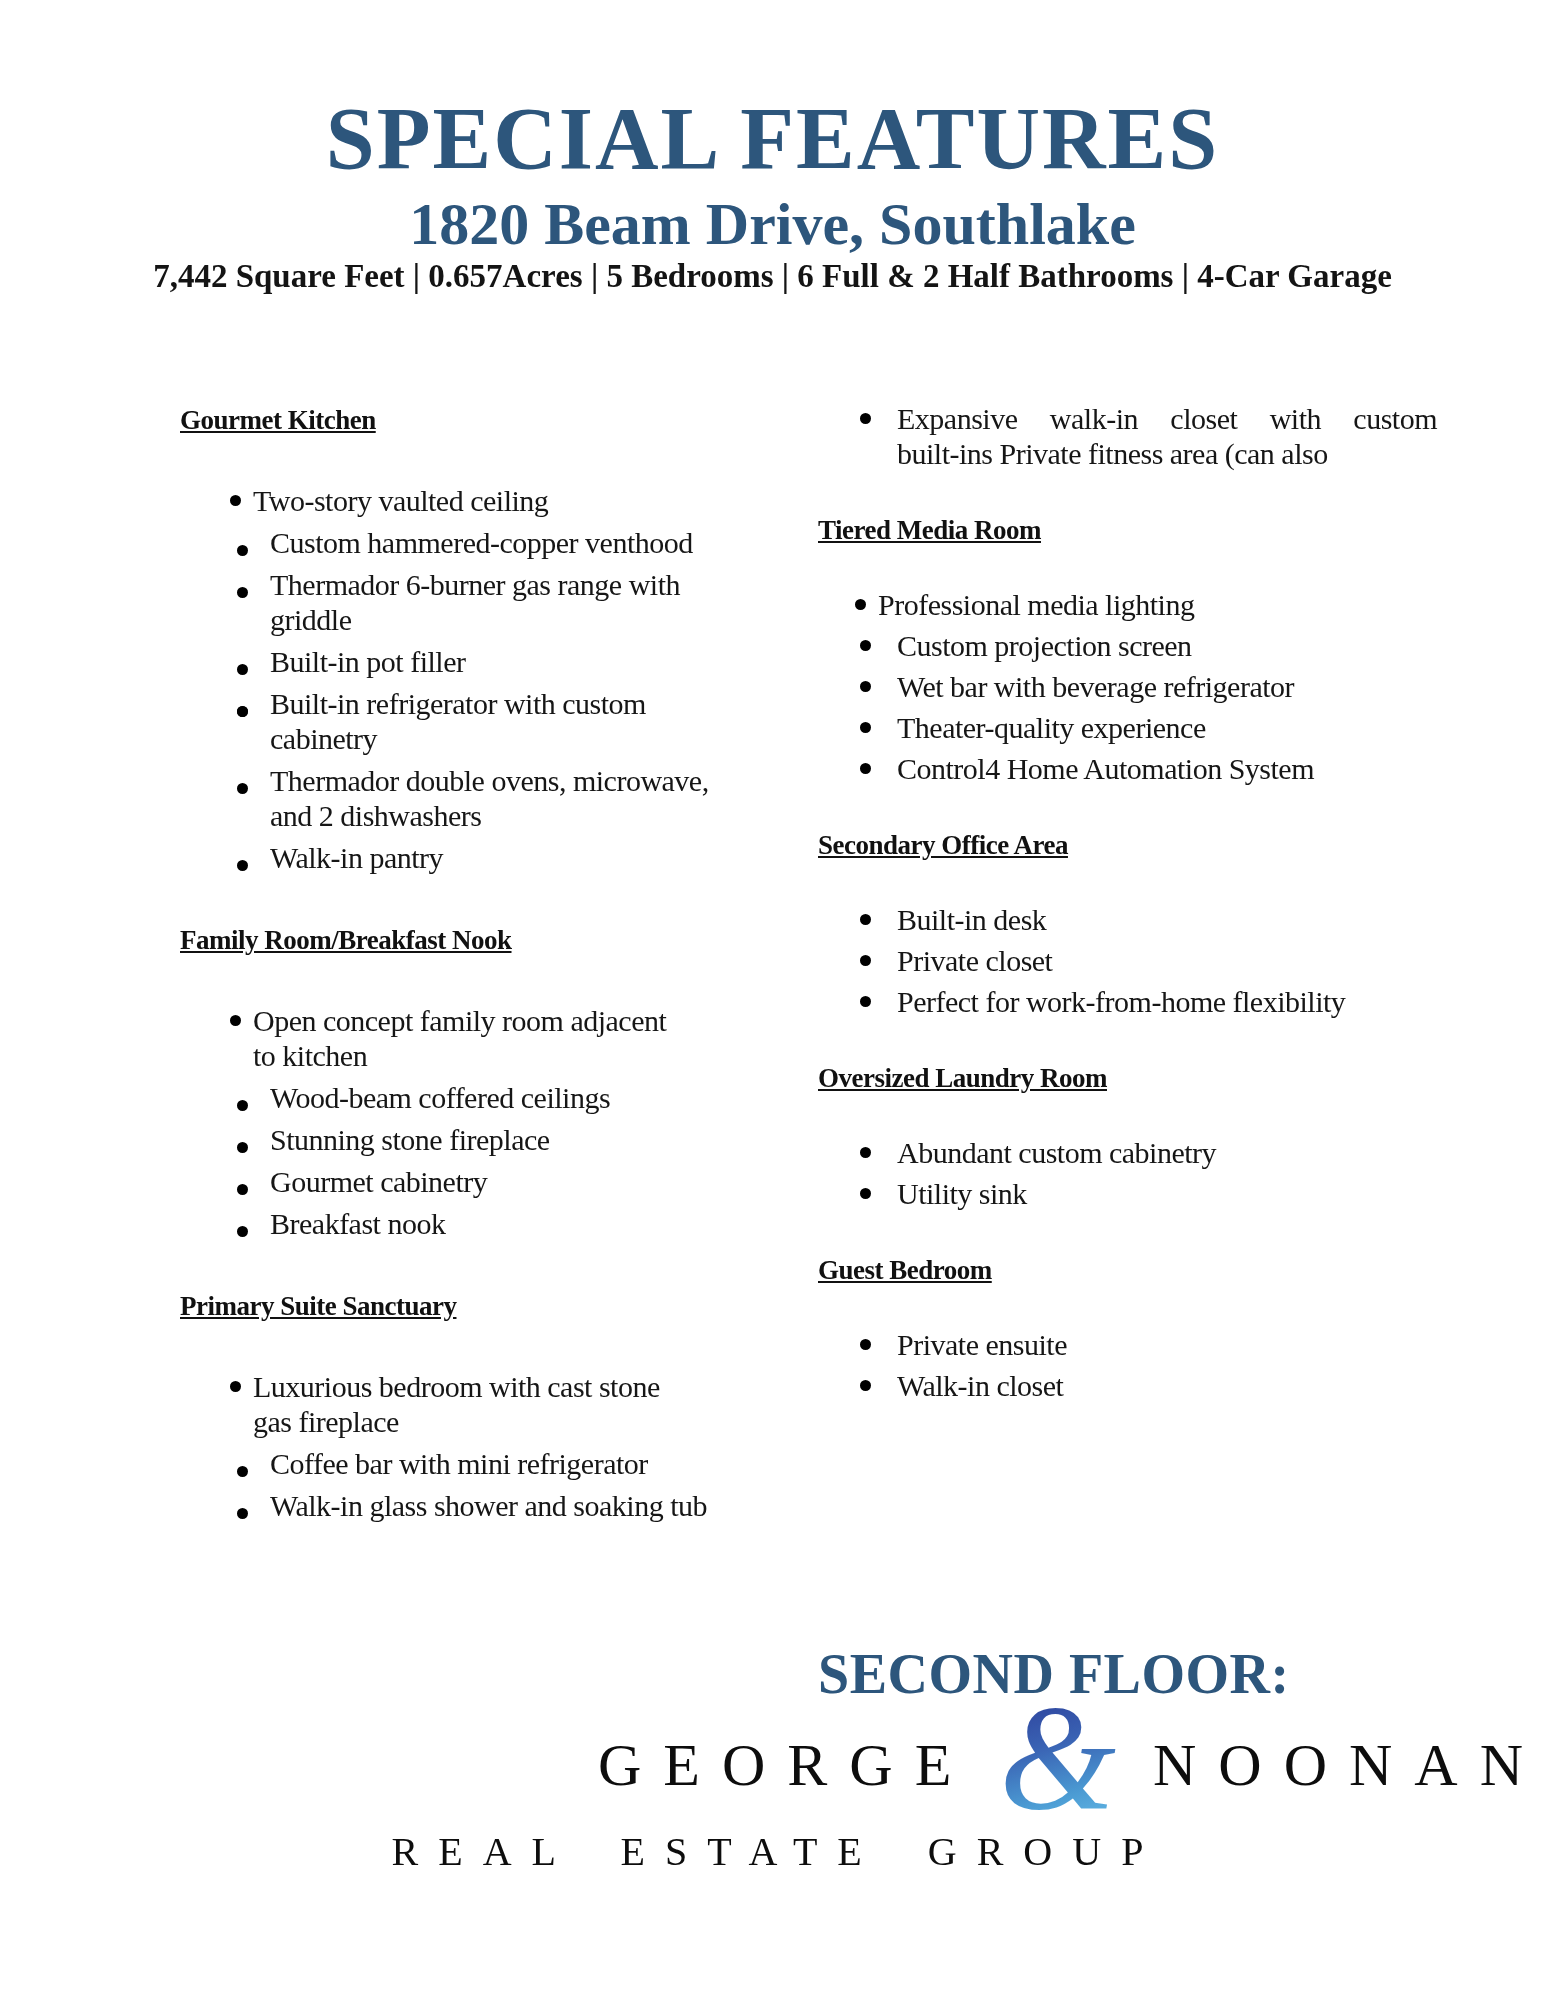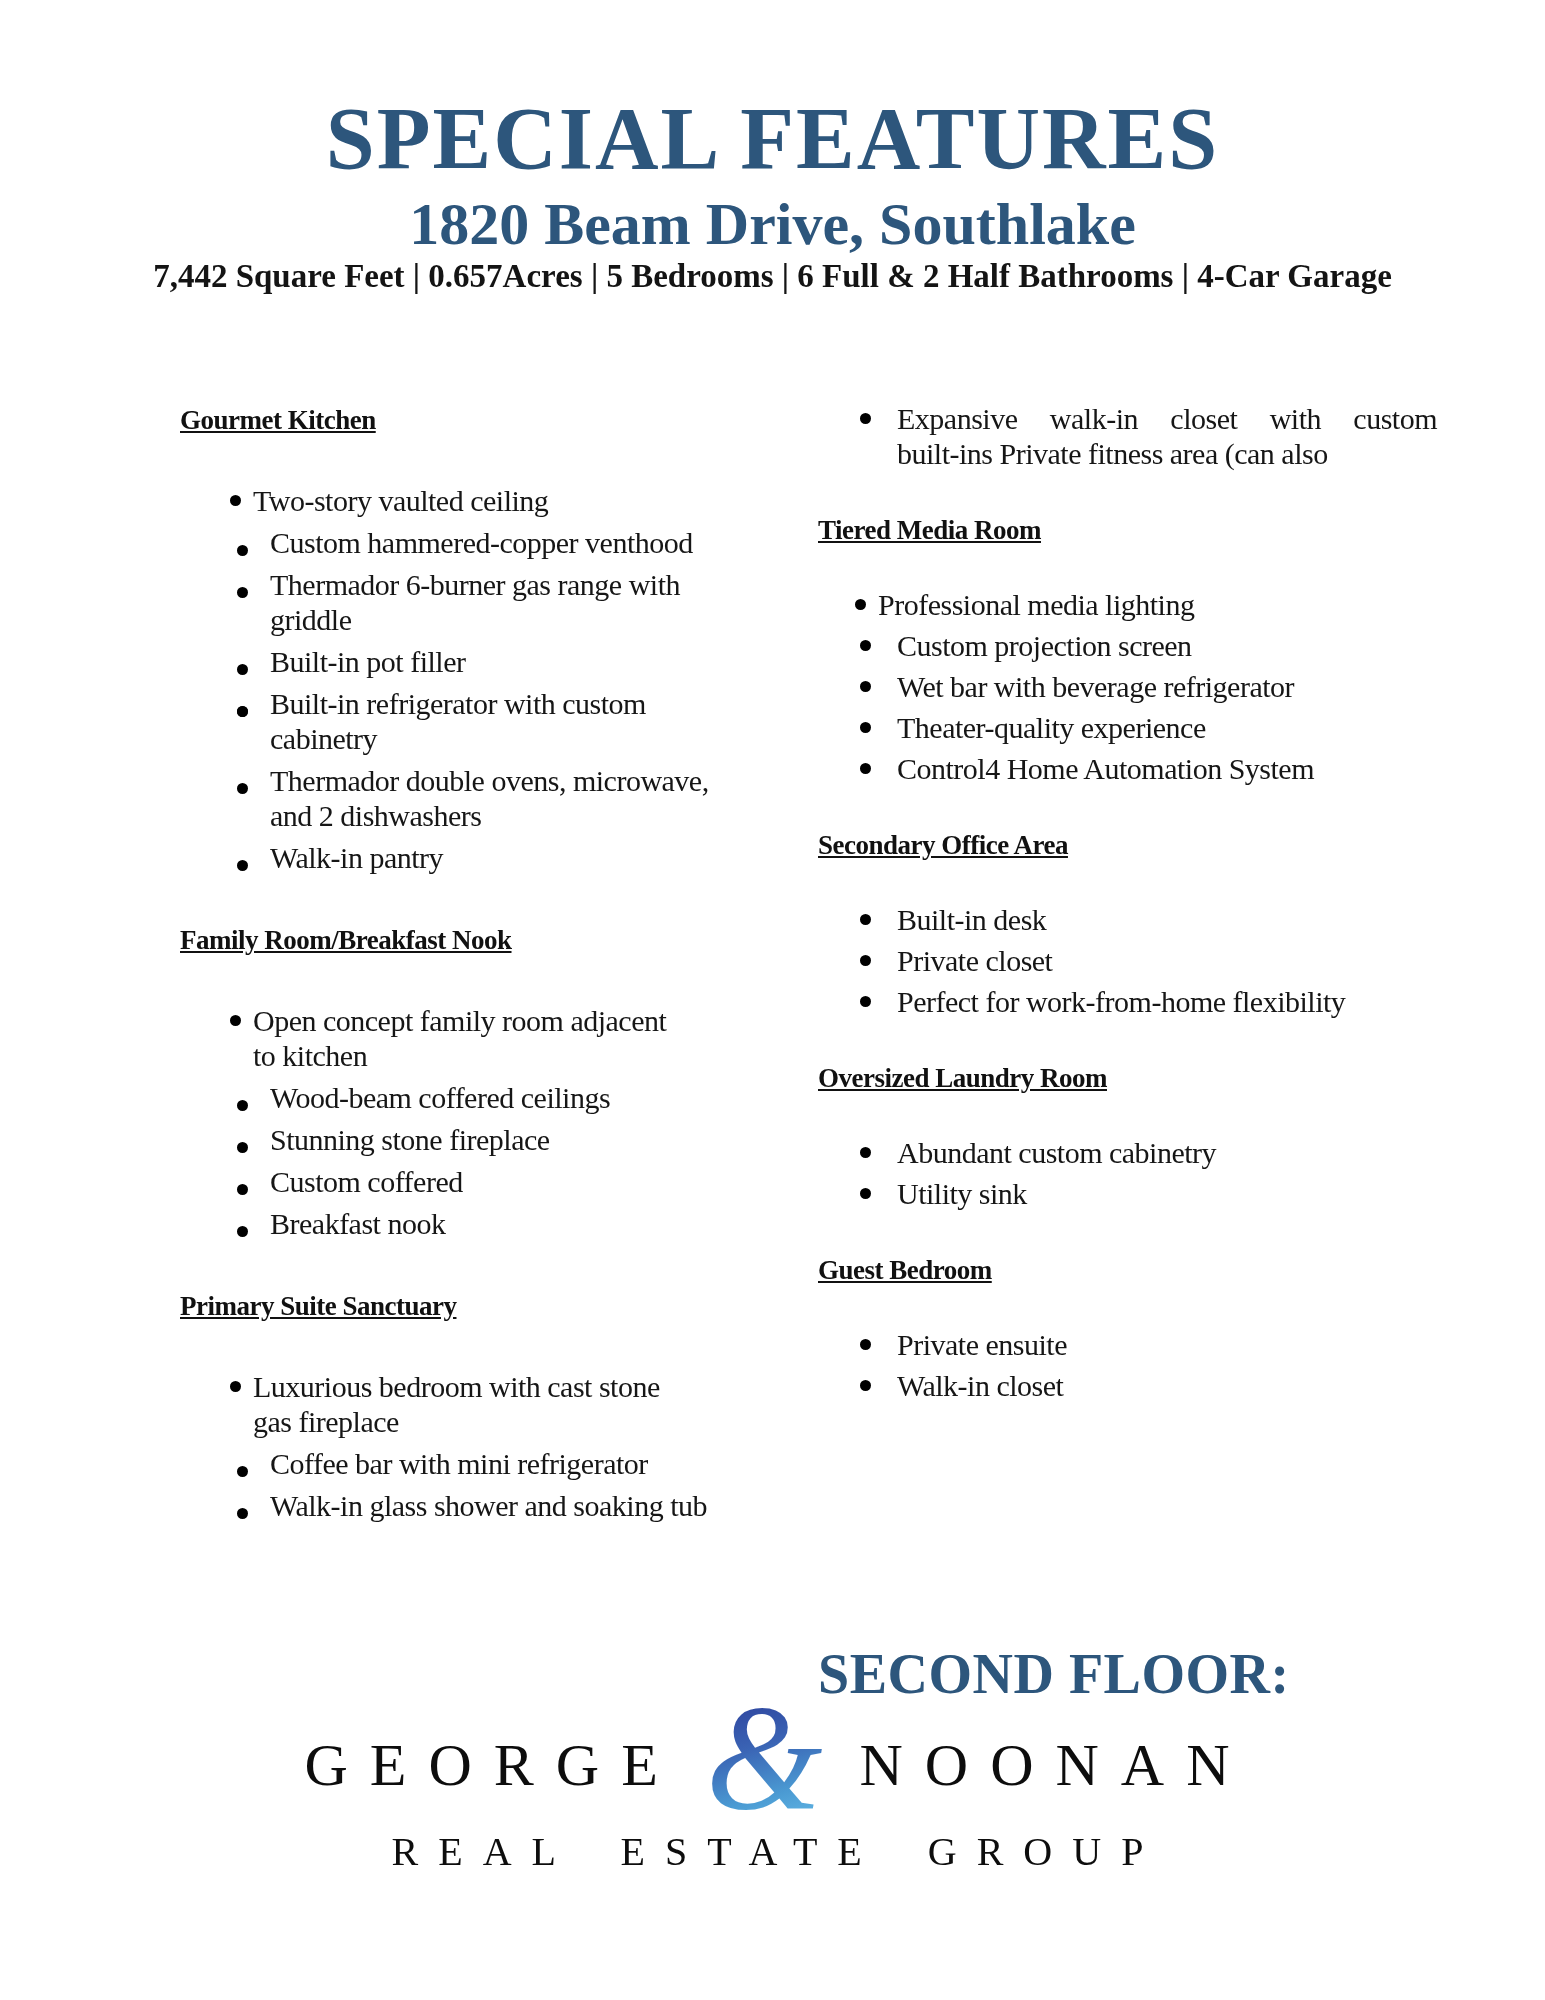--- a/index.html
+++ b/index.html
@@ -79,21 +79,21 @@
   
   .second-floor{
     position:absolute;left:818px;top:1642px;
     font-size:56px;font-weight:700;letter-spacing:0.5px;
     color:#2d567c;
     white-space:nowrap;
   }
   
   .footer{position:absolute;left:0;right:0;top:1706px;text-align:center;}
   .logo-row{
-    display:flex;justify-content:center;align-items:center;
+    display:flex;justify-content:flex-end;align-items:center;
     gap:26px;height:118px;
   }
   .logo-name{
     font-size:60px;font-weight:400;letter-spacing:22px;
     color:#0d0d0d;line-height:1;text-indent:11px;
   }
   .amp{
     font-size:150px;line-height:1;
     font-style:italic;
     font-family:"Liberation Serif",serif;
@@ -190,21 +190,21 @@
         </div>
         <div class="li">
           <span class="bullet"></span>
           <div class="txt">
             <div class="line">Stunning stone fireplace</div>
           </div>
         </div>
         <div class="li">
           <span class="bullet"></span>
           <div class="txt">
-            <div class="line">Custom coffered</div>
+            <div class="line">Gourmet cabinetry</div>
           </div>
         </div>
         <div class="li">
           <span class="bullet"></span>
           <div class="txt">
             <div class="line">Breakfast nook</div>
           </div>
         </div>
       </div>
       <div class="section-heading">Primary Suite Sanctuary</div>

